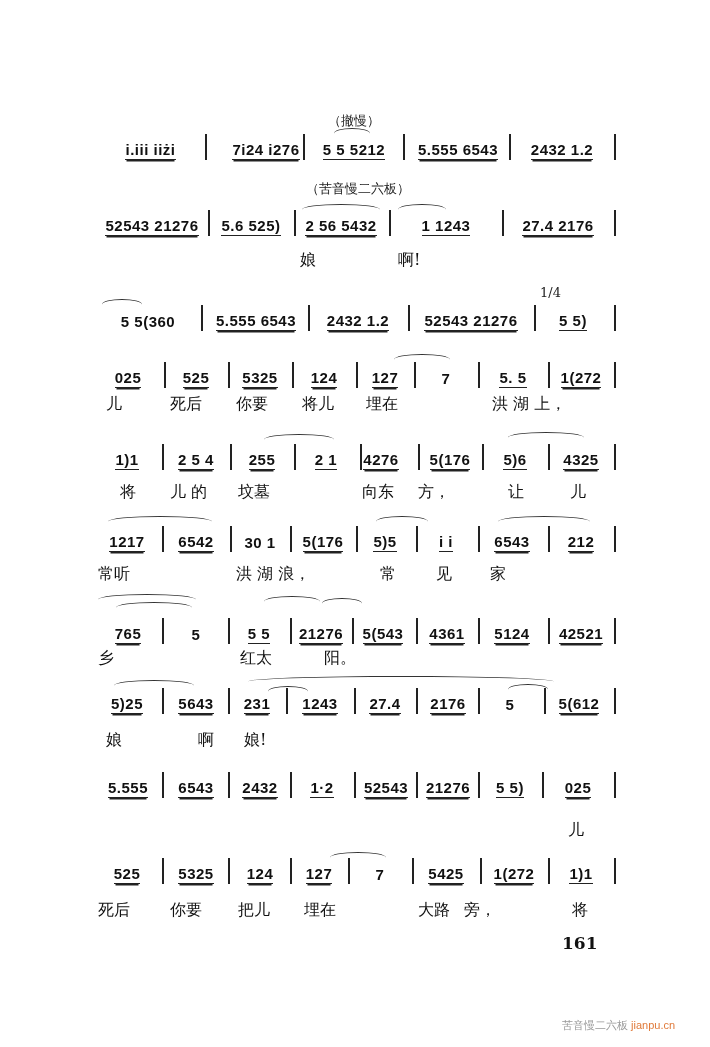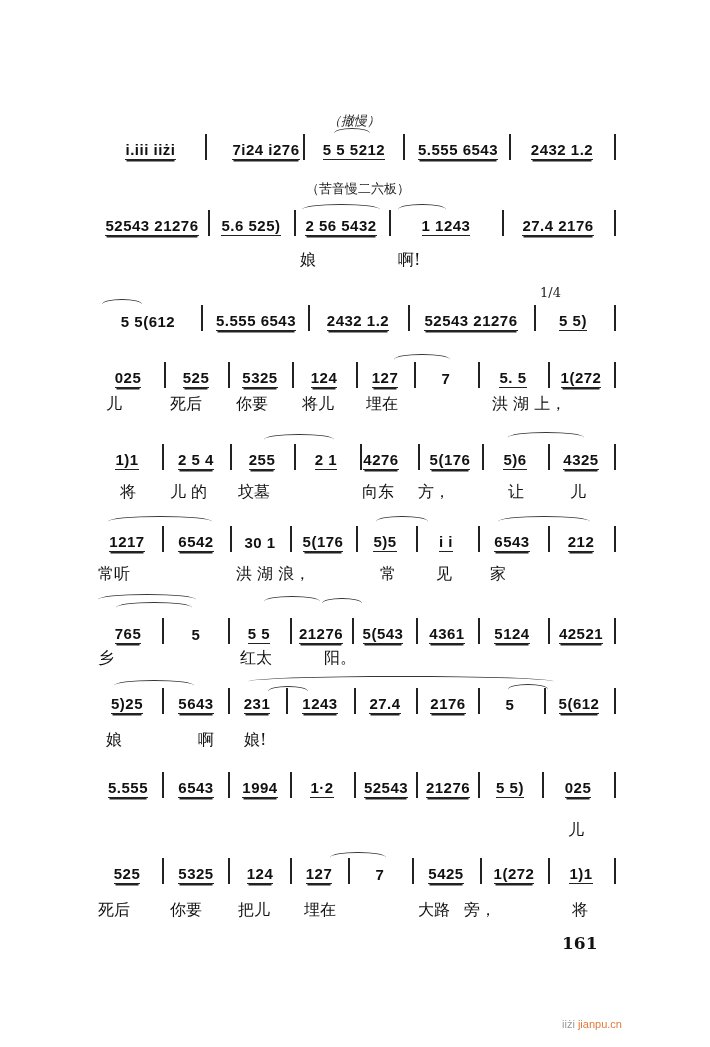--- a/index.html
+++ b/index.html
@@ -20,21 +20,21 @@
   .pagenum { position: absolute; left: 562px; top: 933px; font-family: "DejaVu Serif", serif; font-weight: bold; font-size: 17px; }
   .watermark { position: absolute; left: 562px; top: 1018px; font-size: 11px; color: #999; white-space: nowrap; }
   .watermark .url { color: #e07a3a; }
 </style>
 </head>
 <body>
 
 <div class="page">
 
   <div class="row" style="top:112px;height:50px;">
-    <span class="mark" style="left:230px;top:0;font-style:italic;">（撤慢）</span>
+    <span class="mark" style="left:230px;top:0;">（撤慢）</span>
     <div class="staff" style="top:20px;">
       <div class="bar" style="left:0;width:105px;">
           <span class="note dbl">i.iii iiżi</span>
         </div>
       <div class="barline" style="left:107px;"></div>
       <div class="bar" style="left:123px;width:90px;">
           <span class="note dbl">7i24  i276</span>
         </div>
       <div class="barline" style="left:205px;"></div>
       <div class="bar" style="left:210px;width:92px;">
@@ -80,21 +80,21 @@
     <div class="slur" style="left:204px;top:24px;width:78px;"></div>
     <div class="slur" style="left:300px;top:24px;width:48px;"></div>
     <span class="lyric" style="left:202px;top:70px;">娘</span>
     <span class="lyric" style="left:300px;top:70px;">啊!</span>
   </div>
 
   <div class="row" style="top:285px;height:50px;">
     <span class="mark" style="left:442px;top:0;">1/4</span>
     <div class="staff" style="top:18px;">
       <div class="bar" style="left:0;width:100px;">
-          <span class="note plain">5    5(612</span>
+          <span class="note plain">5    5(360</span>
         </div>
       <div class="barline" style="left:103px;"></div>
       <div class="bar" style="left:108px;width:100px;">
           <span class="note dbl">5.555  6543</span>
         </div>
       <div class="barline" style="left:210px;"></div>
       <div class="bar" style="left:214px;width:92px;">
           <span class="note dbl">2432   1.2</span>
         </div>
       <div class="barline" style="left:310px;"></div>
@@ -337,21 +337,21 @@
     <div class="staff" style="top:0;">
       <div class="bar" style="left:0;width:60px;">
           <span class="note dbl">5.555</span>
         </div>
       <div class="barline" style="left:64px;"></div>
       <div class="bar" style="left:68px;width:60px;">
           <span class="note dbl">6543</span>
         </div>
       <div class="barline" style="left:130px;"></div>
       <div class="bar" style="left:134px;width:56px;">
-          <span class="note dbl">1994</span>
+          <span class="note dbl">2432</span>
         </div>
       <div class="barline" style="left:192px;"></div>
       <div class="bar" style="left:196px;width:56px;">
           <span class="note">1·2</span>
         </div>
       <div class="barline" style="left:256px;"></div>
       <div class="bar" style="left:260px;width:56px;">
           <span class="note dbl">52543</span>
         </div>
       <div class="barline" style="left:318px;"></div>
@@ -412,16 +412,16 @@
     <span class="lyric" style="left:140px;top:48px;">把儿</span>
     <span class="lyric" style="left:206px;top:48px;">埋在</span>
     <span class="lyric" style="left:320px;top:48px;">大路</span>
     <span class="lyric" style="left:366px;top:48px;">旁，</span>
     <span class="lyric" style="left:474px;top:48px;">将</span>
   </div>
 
   <span class="pagenum">161</span>
 
   <div class="watermark">
-    <span>iiżi</span>
+    <span>苦音慢二六板</span>
     <span class="url">jianpu.cn</span>
   </div>
 </div>
 
 </body></html>

